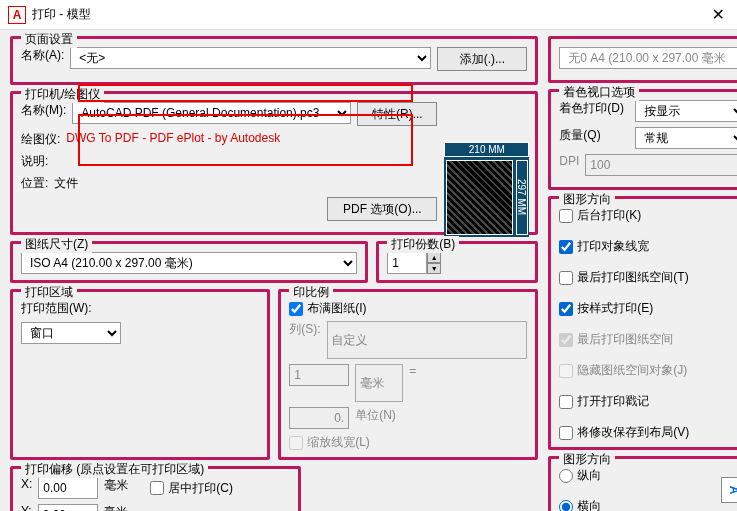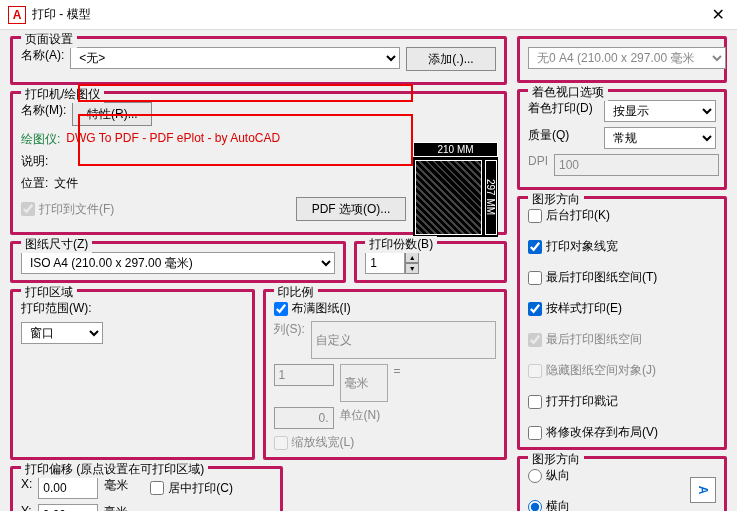--- a/index.html
+++ b/index.html
@@ -18,21 +18,21 @@
   .lbl { white-space: nowrap; }
   select, input[type=text] { height: 22px; border: 1px solid #999; background: #fff; padding: 0 4px; }
   select { padding-right:14px; }
   .btn { height: 24px; border: 1px solid #888; background: #e9e9e9; padding: 0 10px; cursor: pointer; white-space:nowrap; display:inline-flex; align-items:center; justify-content:center;}
   .gray { color: #888; }
   .chk { display:flex; align-items:center; gap:4px; cursor:pointer;}
   input[type=checkbox], input[type=radio] { width:14px; height:14px; margin:0;}
   .blue-chk { accent-color:#0066d6; }
   .dualcol { display:flex; gap:8px; }
   .dualcol > div { flex:1; }
-  .preview { width:85px; height:95px; background:#000000; position:relative; display:flex; align-items:center; justify-content:center; flex-direction:column;}
+  .preview { width:85px; height:95px; background:#0c4a6e; position:relative; display:flex; align-items:center; justify-content:center; flex-direction:column;}
   .preview .toplabel { position:absolute; top:0; left:0; right:0; color:#fff; font-size:10px; border:1px solid #fff; text-align:center; padding:1px 0;}
   .preview .sidelabel { position:absolute; right:1px; top:18px; bottom:2px; width:12px; color:#fff; font-size:10px; border:1px solid #fff; writing-mode:vertical-rl; text-align:center; padding:1px 0;}
   .preview .paper { position:absolute; top:18px; left:2px; right:16px; bottom:2px; border:1px solid #fff; background:repeating-linear-gradient(45deg,#000,#000 3px,#444 3px,#444 5px);}
   .redbox { position:absolute; border:2px solid #e00; pointer-events:none; }
   .orient-icon { width:26px; height:26px; border:1px solid #888; display:flex; align-items:center; justify-content:center; color:#0066d6; font-weight:bold; font-size:16px; background:#fff;}
   .num-input { display:flex; }
   .spin { display:flex; flex-direction:column; }
   .spin button { width:14px; height:11px; border:1px solid #888; background:#ddd; font-size:7px; padding:0; line-height:7px; cursor:pointer;}
   .disabled-row { color:#888; }
   .disabled-row input, .disabled-row select, .disabled-row .faux-input { background:#eee; color:#888;}
@@ -63,38 +63,37 @@
     </div>
 
     <div class="group" style="position:relative; padding-right:98px;">
       <span class="group-title">打印机/绘图仪</span>
 
       <div class="redbox" style="top:-10px; left:65px; width:335px; height:18px;"></div>
       <div class="redbox" style="top:20px; left:65px; width:335px; height:52px;"></div>
 
       <div class="row">
         <span class="lbl">名称(M):</span>
+        <select style="flex:1">
+          <option>AutoCAD PDF (General Documentation).pc3</option>
+        </select>
         <button class="btn" style="width:80px">特性(R)...</button>
       </div>
       <div class="row" style="color:#d00;">
-        <span class="lbl" style="color:#15803d">绘图仪:</span>
-        <span style="color:#d00">DWG To PDF - PDF ePlot - by AutoCAD</span>
+        <span class="lbl" style="color:#000000">绘图仪:</span>
+        <span style="color:#d00">DWG To PDF - PDF ePlot - by Autodesk</span>
       </div>
       <div class="row">
         <span class="lbl">说明:</span>
       </div>
       <div class="row">
         <span class="lbl">位置:</span>
         <span>文件</span>
       </div>
       <div class="row">
-        <label class="chk gray">
-          <input type="checkbox" checked="" disabled="" style="">
-            <span>打印到文件(F)</span>
-        </label>
         <span style="flex:1"></span>
         <button class="btn" style="width:110px">PDF 选项(O)...</button>
       </div>
 
       <div class="preview" style="position:absolute; right:6px; top:48px;">
         <div class="toplabel">210 MM</div>
         <div class="sidelabel">297 MM</div>
         <div class="paper"></div>
       </div>
     </div>
@@ -117,21 +116,21 @@
         </div>
       </div>
     </div>
 
     <div class="dualcol">
       <div class="group">
         <span class="group-title">打印区域</span>
         <div class="row">
             <span class="lbl">打印范围(W):</span>
           </div>
-        <select style="width:82px">
+        <select style="width:100px">
           <option>窗口</option>
         </select>
       </div>
       <div class="group">
         <span class="group-title">印比例</span>
         <label class="chk">
           <input type="checkbox" checked="" style="">
             <span>布满图纸(I)</span>
         </label>
         <div class="row disabled-row" style="margin-top:4px;">

